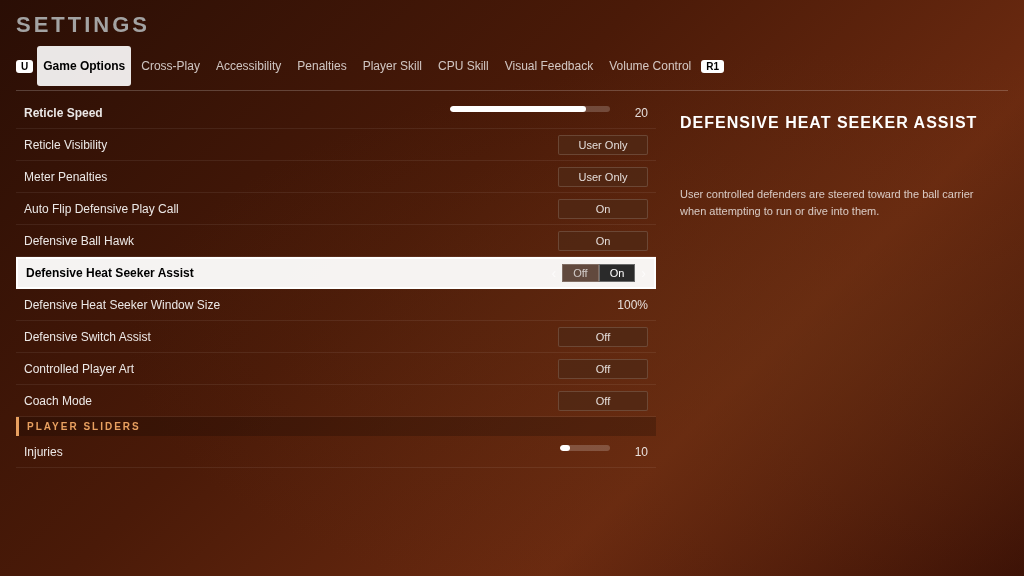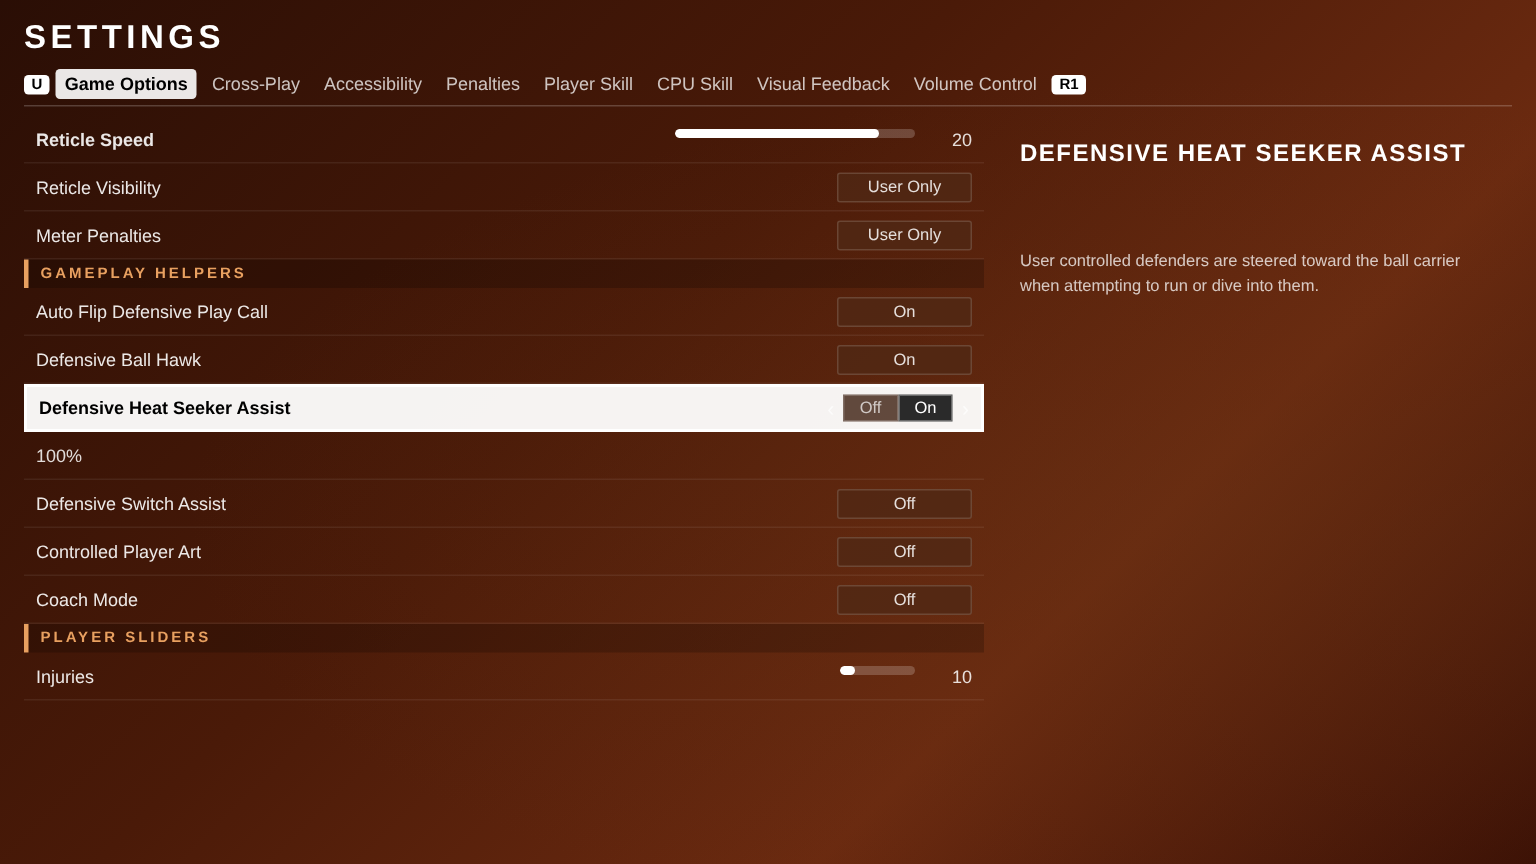--- a/index.html
+++ b/index.html
@@ -29,21 +29,21 @@
     .main-container {
       position: relative;
       z-index: 1;
       display: flex;
       flex-direction: column;
       height: 100%;
       padding: 12px 16px;
     }
 
     .settings-title {
-      color: #ffffff;
+      color: #a3a3a3;
       font-size: 22px;
       font-weight: 900;
       letter-spacing: 3px;
       text-transform: uppercase;
       margin-bottom: 8px;
     }
 
     .tabs-bar {
       display: flex;
       align-items: center;
@@ -60,21 +60,21 @@
       font-size: 10px;
       font-weight: bold;
       padding: 1px 5px;
       border-radius: 3px;
     }
 
     .tab-item {
       color: rgba(255,255,255,0.75);
       font-size: 12px;
       cursor: pointer;
-      padding: 3px 6px;
+      padding: 13px 6px;
       white-space: nowrap;
       border-radius: 2px;
     }
 
     .tab-item.active {
       background: rgba(255,255,255,0.9);
       color: #000;
       font-weight: bold;
       border-radius: 3px;
     }
@@ -285,21 +285,20 @@
         <div class="setting-row">
           <span class="setting-label">Reticle Visibility</span>
           <div class="value-badge">User Only</div>
         </div>
 
         <div class="setting-row">
           <span class="setting-label">Meter Penalties</span>
           <div class="value-badge">User Only</div>
         </div>
 
-        <div class="section-header">GAMEPLAY HELPERS</div>
 
         <div class="setting-row">
           <span class="setting-label">Auto Flip Defensive Play Call</span>
           <div class="value-badge">On</div>
         </div>
 
         <div class="setting-row">
           <span class="setting-label">Defensive Ball Hawk</span>
           <div class="value-badge">On</div>
         </div>
@@ -310,20 +309,21 @@
             <span class="chevron">‹</span>
             <div class="toggle-options">
               <div class="toggle-off">Off</div>
               <div class="toggle-on">On</div>
             </div>
             <span class="chevron">›</span>
           </div>
         </div>
 
         <div class="setting-row">
+          <span class="setting-label">Defensive Heat Seeker Window Size</span>
           <span class="value-number">100%</span>
         </div>
 
         <div class="setting-row">
           <span class="setting-label">Defensive Switch Assist</span>
           <div class="value-badge">Off</div>
         </div>
 
         <div class="setting-row">
           <span class="setting-label">Controlled Player Art</span>

